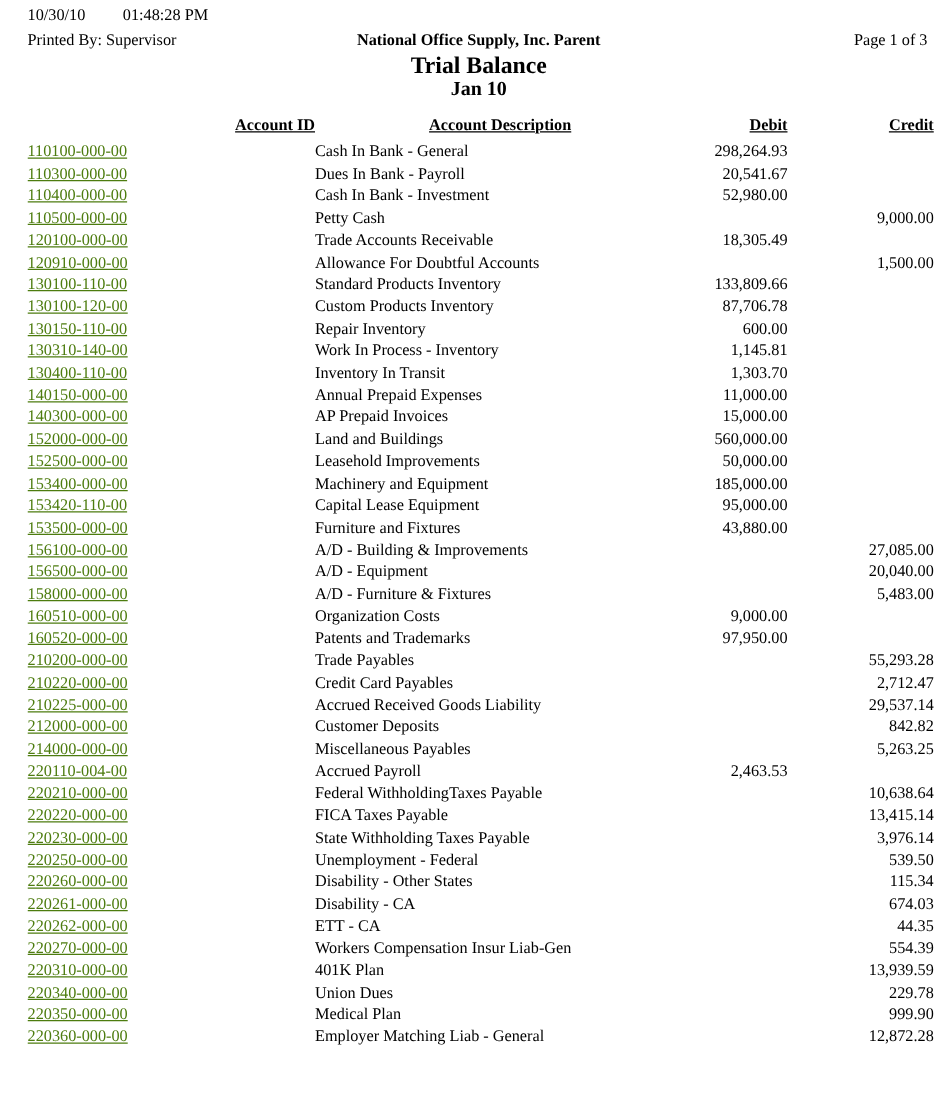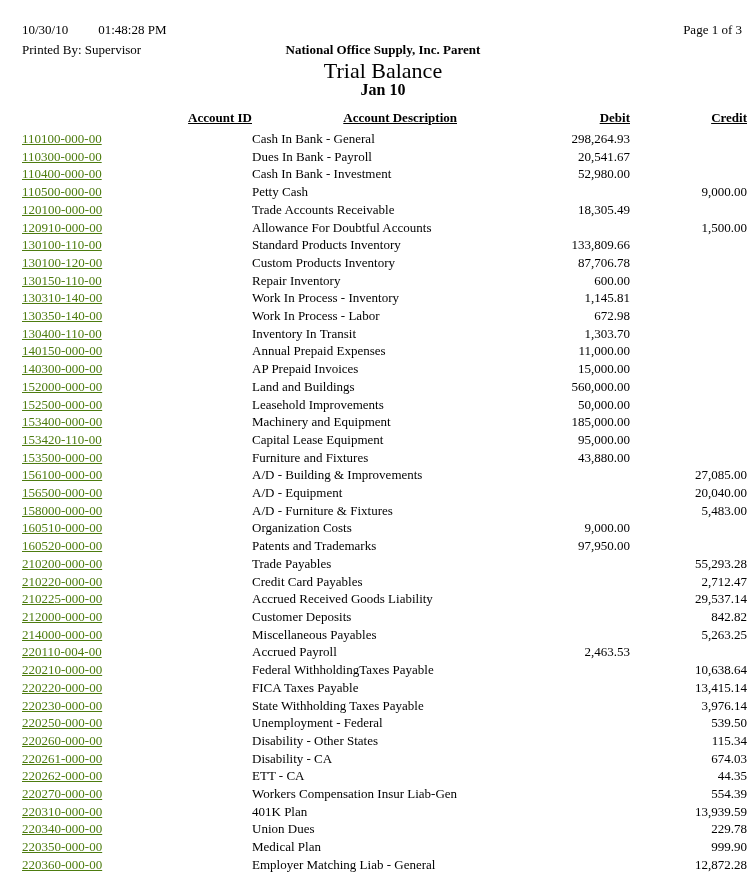--- a/index.html
+++ b/index.html
@@ -6,40 +6,40 @@
   html, body { background: #ffffff; }
   body {
     font-family: "Liberation Serif", "DejaVu Serif", serif;
     font-size: 13px;
     color: #000000;
   }
   .page {
     width: 752px;
     height: 894px;
     background: #ffffff;
-    padding: 20px 4px 0 22px;
+    padding: 2px 4px 0 22px;
     position: relative;
     overflow: hidden;
   }
   
   .report-header {
     display: grid;
     grid-template-columns: 1fr auto 1fr;
     align-items: start;
     padding-right: 4px;
     margin-bottom: 10px;
   }
   .hdr-left { text-align: left; line-height: 20px; }
   .hdr-left .datetime-line span { display: inline-block; }
   .hdr-left .print-time { margin-left: 30px; }
   .hdr-center { text-align: center; }
   .company-name { font-weight: bold; font-size: 13px; line-height: 20px; margin-top: 20px; }
-  .report-title { font-weight: normal; font-size: 22px; line-height: 22px; letter-spacing: 0px; }
+  .report-title { font-weight: bold; font-size: 19px; line-height: 22px; letter-spacing: 0px; }
   .report-period { font-weight: bold; font-size: 16px; line-height: 16px; }
-  .hdr-right { text-align: right; line-height: 20px; padding-right: 2px; }
+  .hdr-right { text-align: right; line-height: 20px; padding-right: 2px; margin-top: 20px; }
 
   
   .report-table {
     width: 725px;
     border-collapse: collapse;
     table-layout: fixed;
     margin-top: 12px;
   }
   .report-table col.w-id     { width: 230px; }
   .report-table col.w-desc   { width: 205px; }
@@ -164,26 +164,20 @@
           <td class="c-debit">600.00</td>
           <td class="c-credit"></td>
         </tr>
         <tr>
           <td class="c-id"><span class="acct-link">130310-140-00</span></td>
           <td class="c-desc">Work In Process - Inventory</td>
           <td class="c-debit">1,145.81</td>
           <td class="c-credit"></td>
         </tr>
         <tr>
-          <td class="c-id"><span class="acct-link">130350-140-00</span></td>
-          <td class="c-desc">Work In Process - Labor</td>
-          <td class="c-debit">672.98</td>
-          <td class="c-credit"></td>
-        </tr>
-        <tr>
           <td class="c-id"><span class="acct-link">130400-110-00</span></td>
           <td class="c-desc">Inventory In Transit</td>
           <td class="c-debit">1,303.70</td>
           <td class="c-credit"></td>
         </tr>
         <tr>
           <td class="c-id"><span class="acct-link">140150-000-00</span></td>
           <td class="c-desc">Annual Prepaid Expenses</td>
           <td class="c-debit">11,000.00</td>
           <td class="c-credit"></td>

